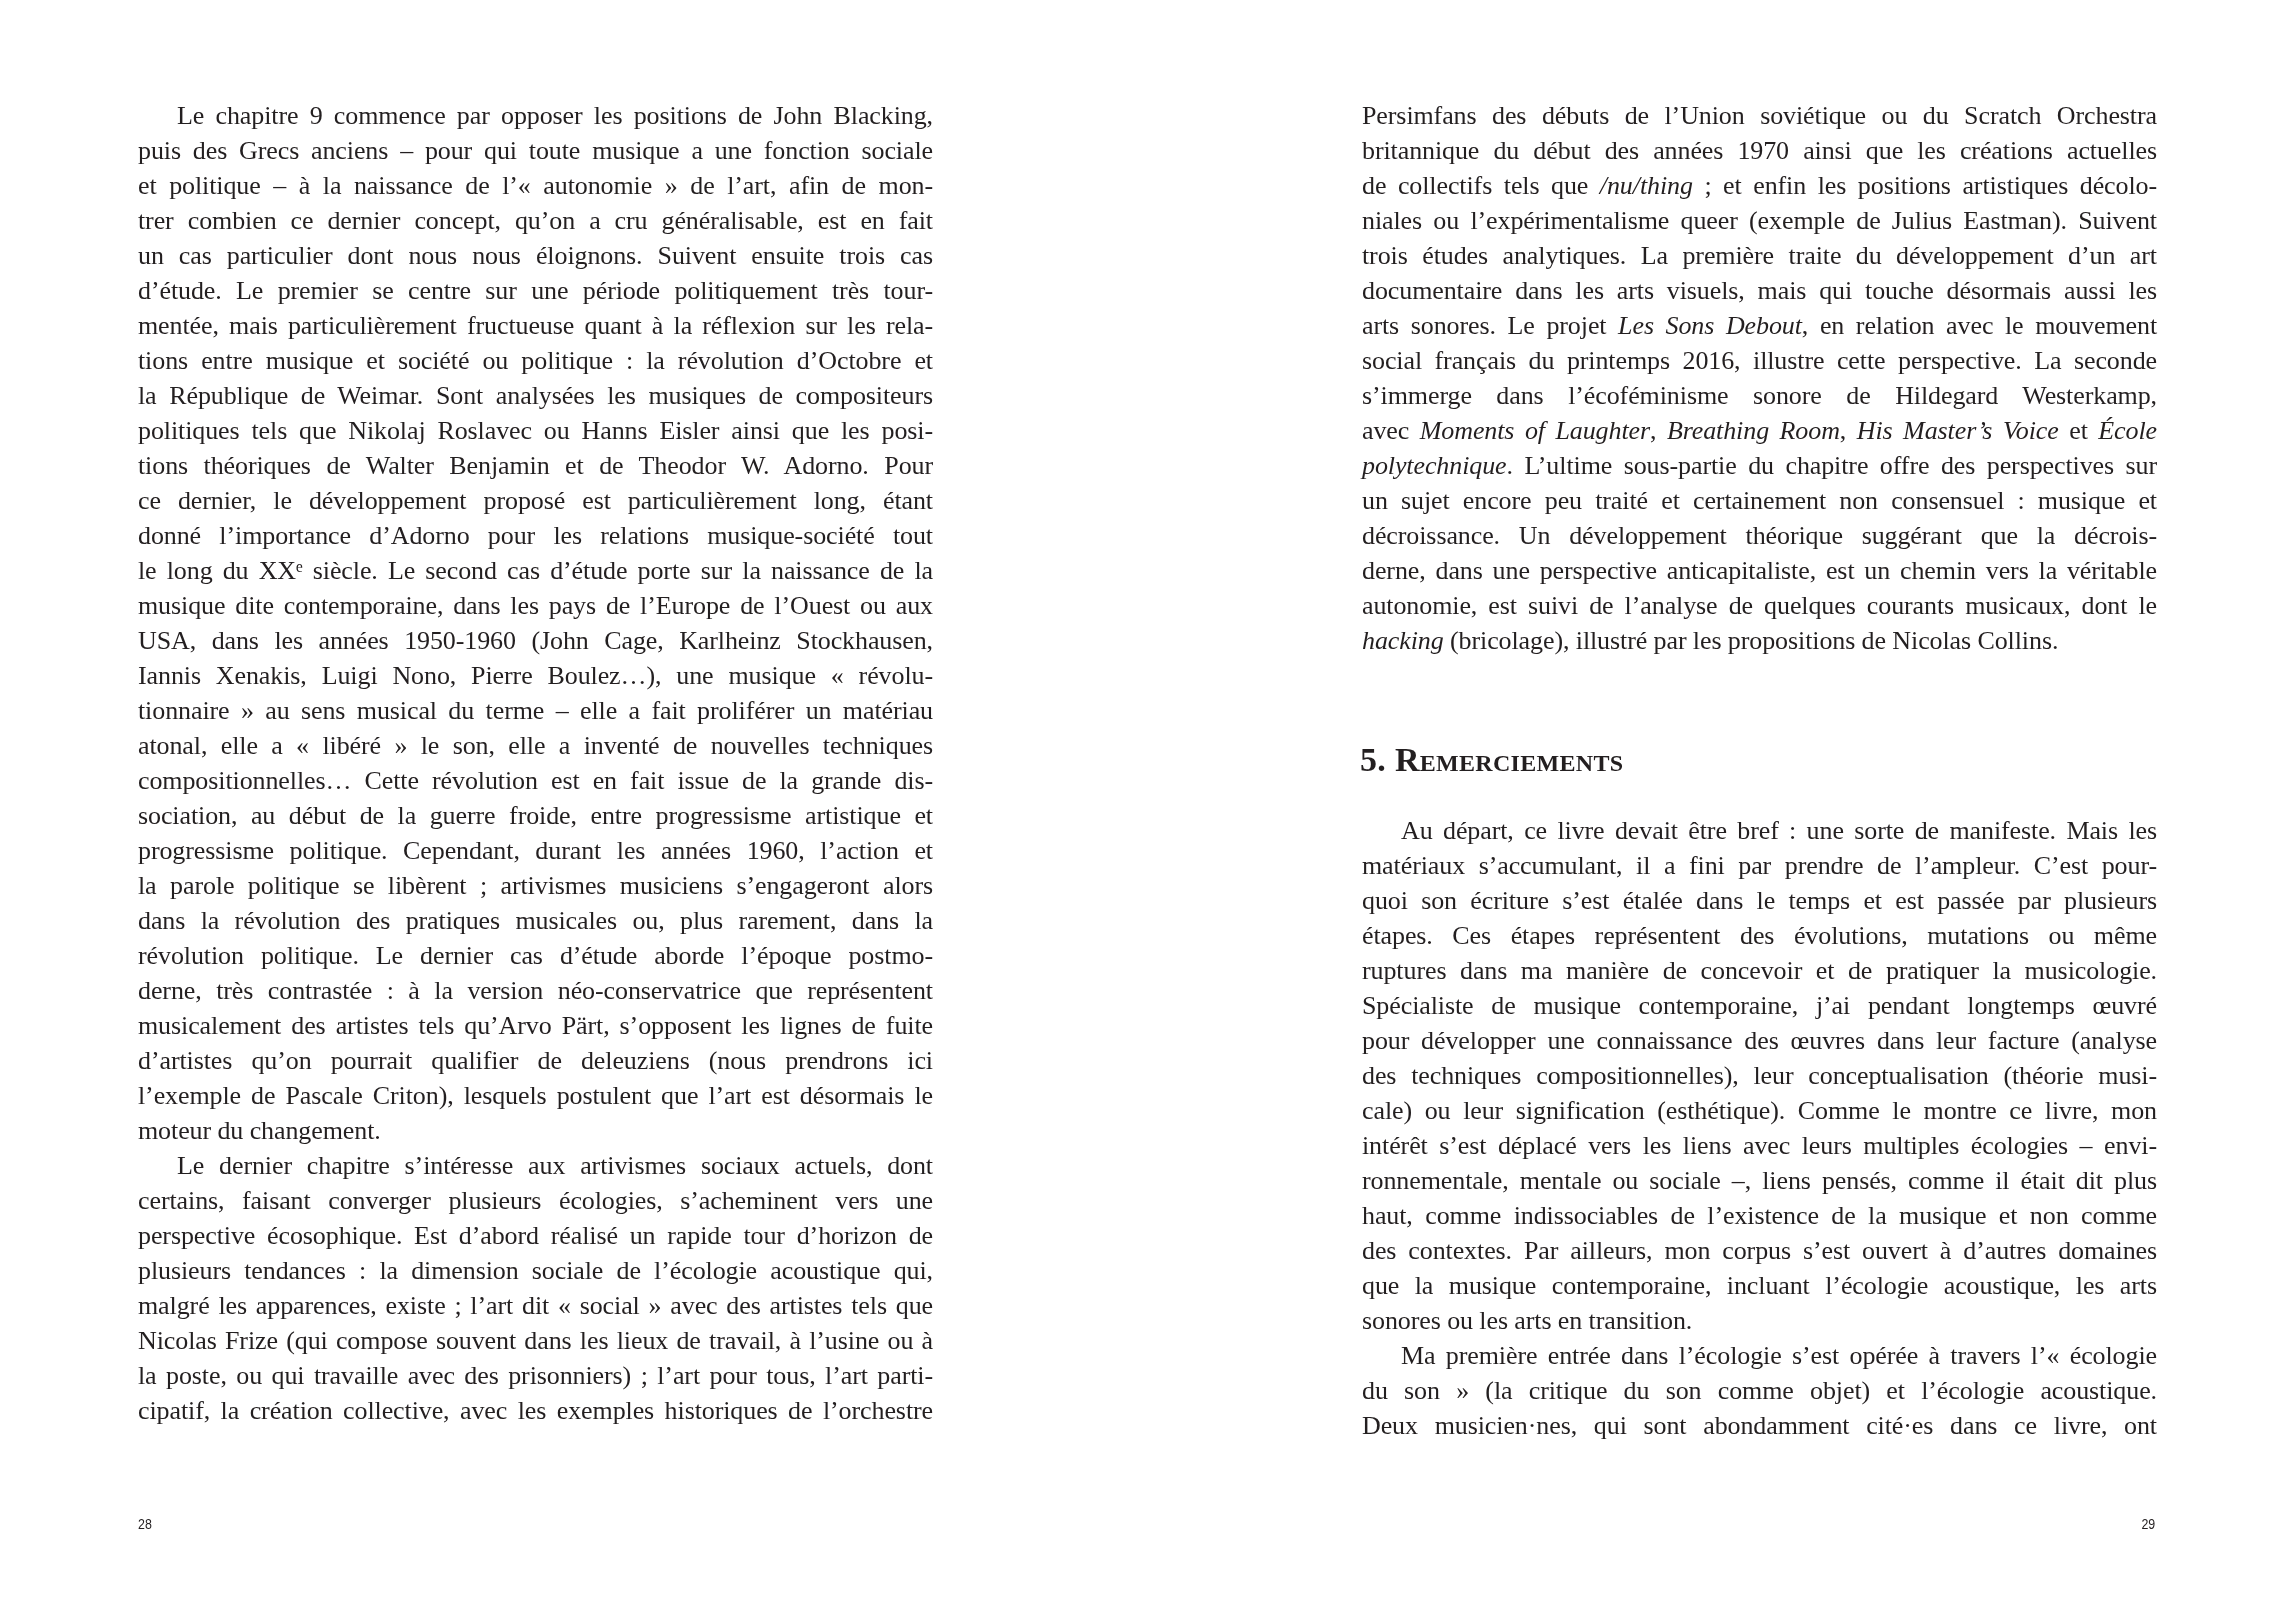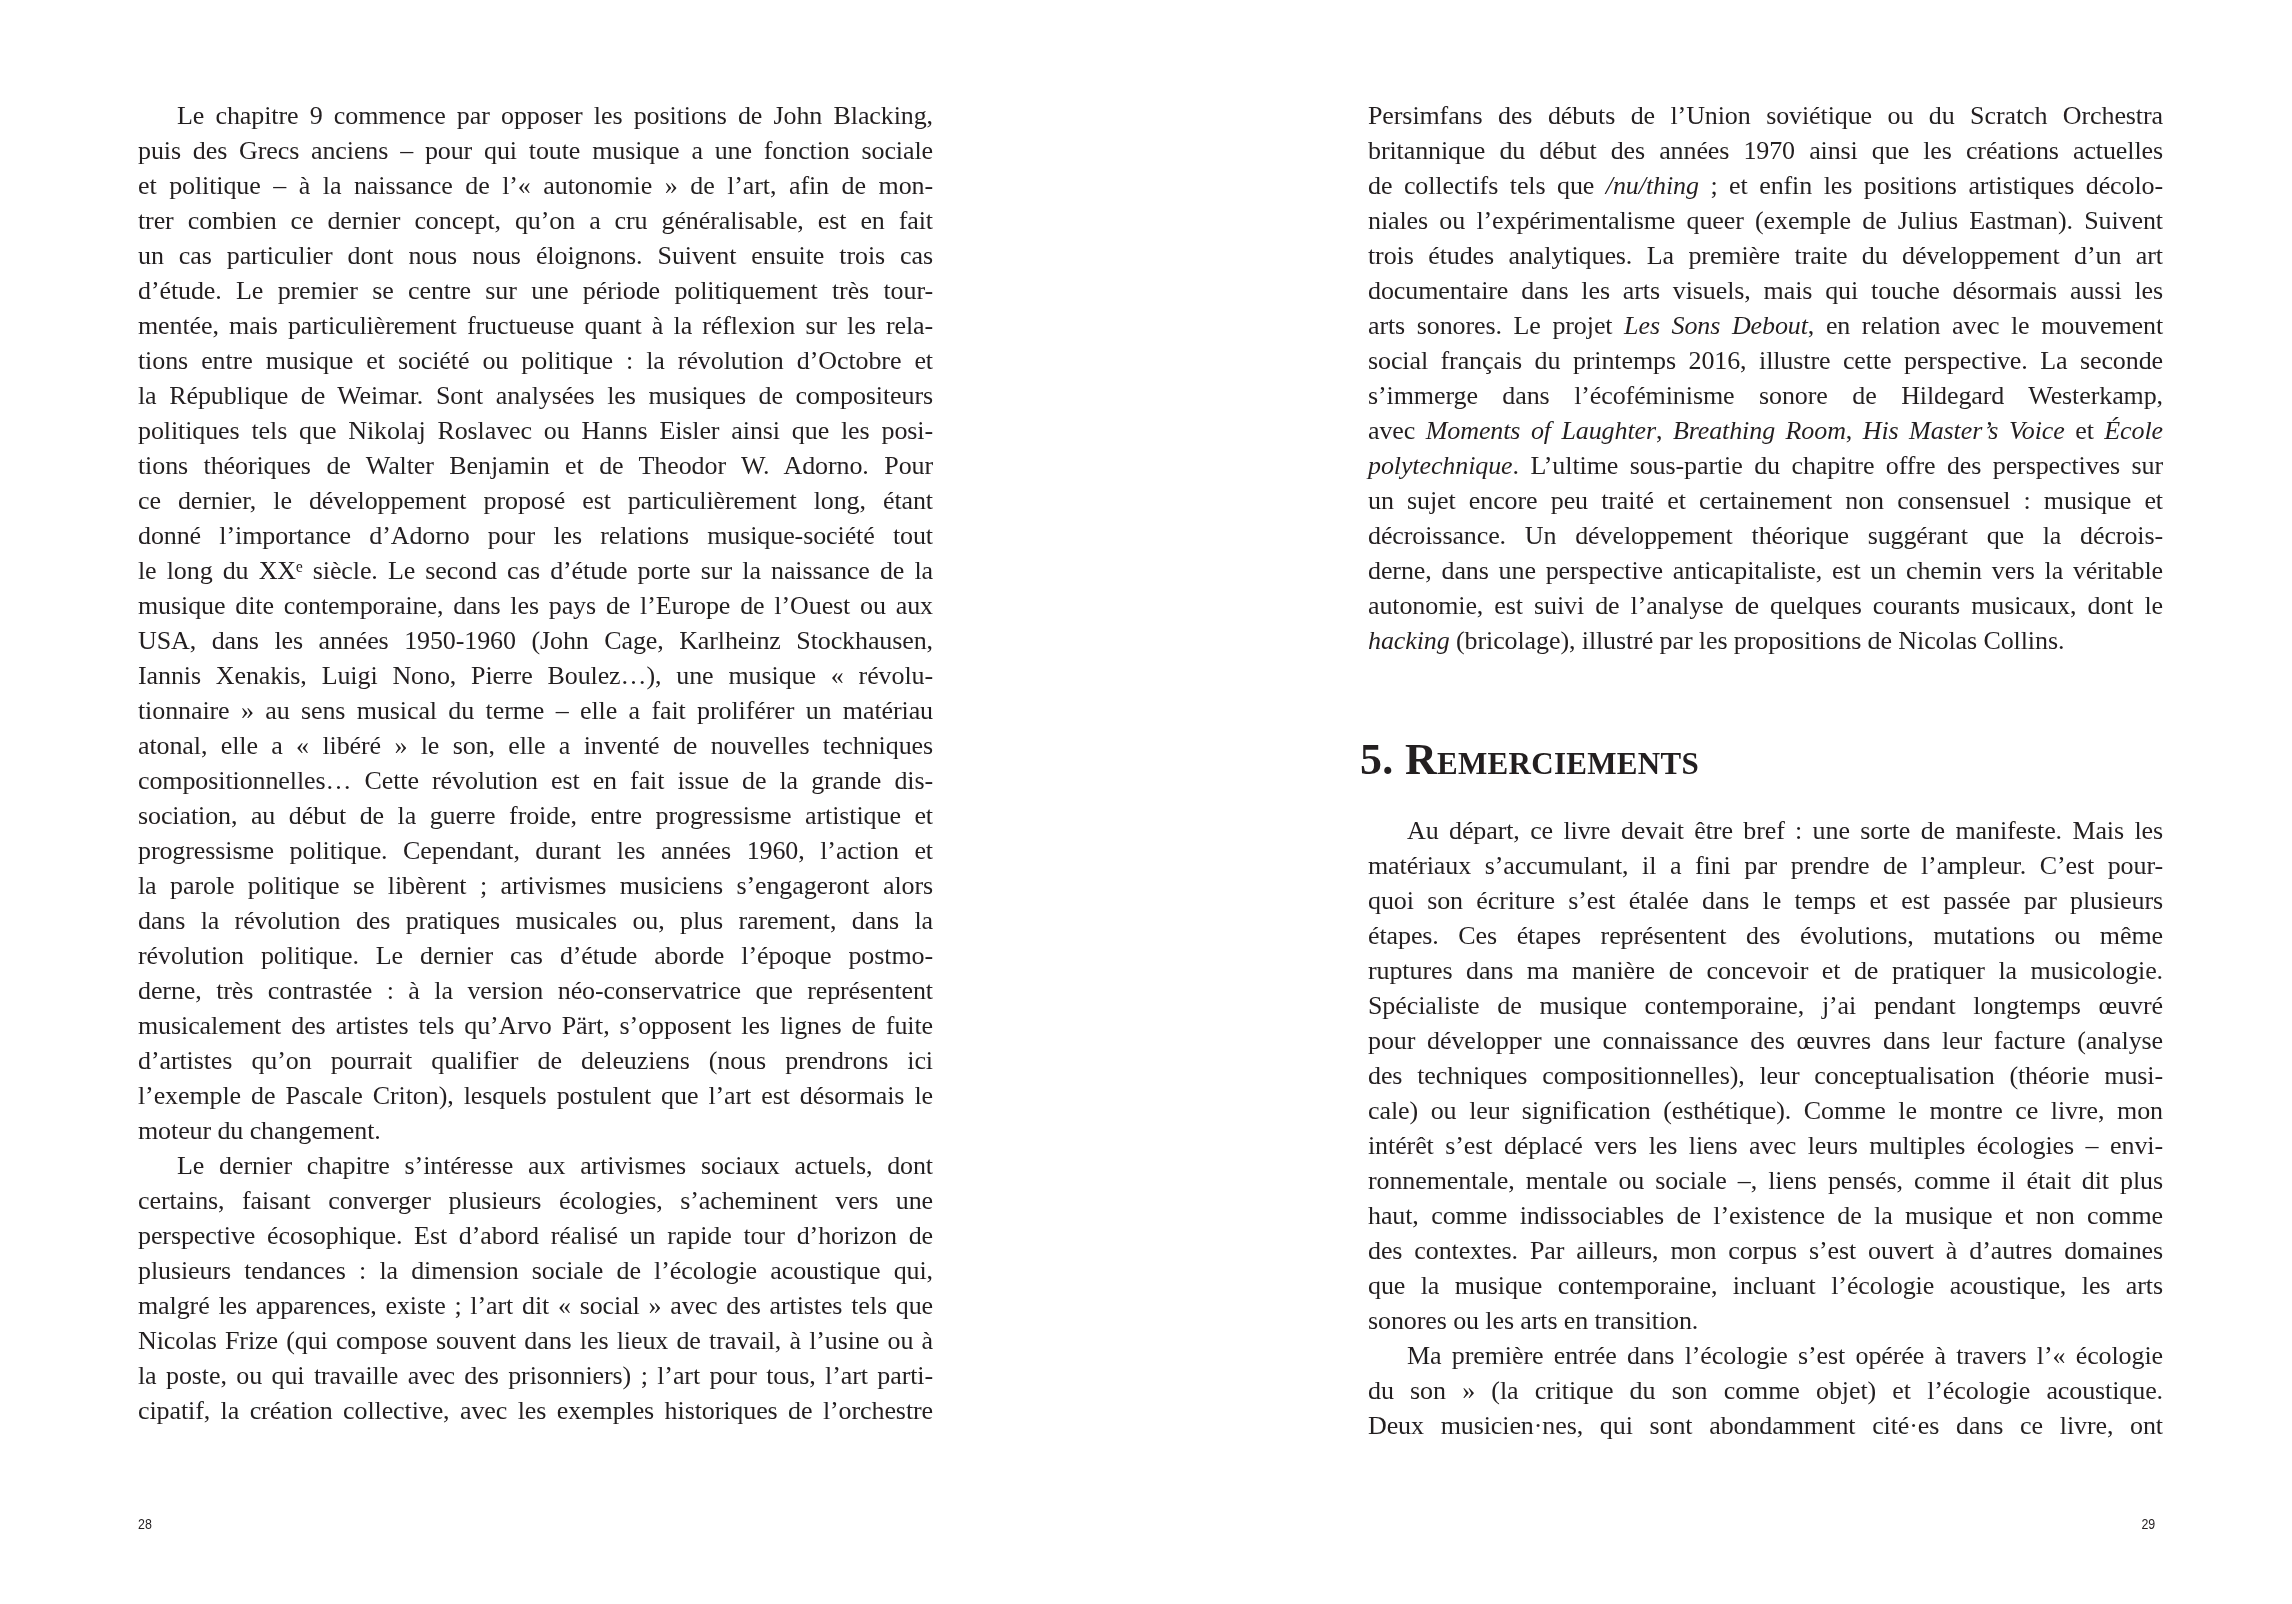--- a/index.html
+++ b/index.html
@@ -51,30 +51,30 @@
   .line.indent {
     text-indent: 39px;
   }
   .line i { font-style: italic; }
 
   .heading {
     position: absolute;
     left: 0;
     font-family: "Liberation Serif", "DejaVu Serif", serif;
     font-weight: bold;
-    font-size: 44px;
+    font-size: 34px;
     line-height: 39px;
     font-variant: small-caps;
     letter-spacing: 0.3px;
     color: #231f20;
   }
 
   .block {
     position: absolute;
-    left: 8px;
+    left: 2px;
     width: 795px;
   }
 
   .folio {
     position: absolute;
     top: 1515px;
     font-family: "Liberation Sans", "DejaVu Sans", sans-serif;
     font-size: 14.6px;
     line-height: 19.4px;
     color: #231f20;

